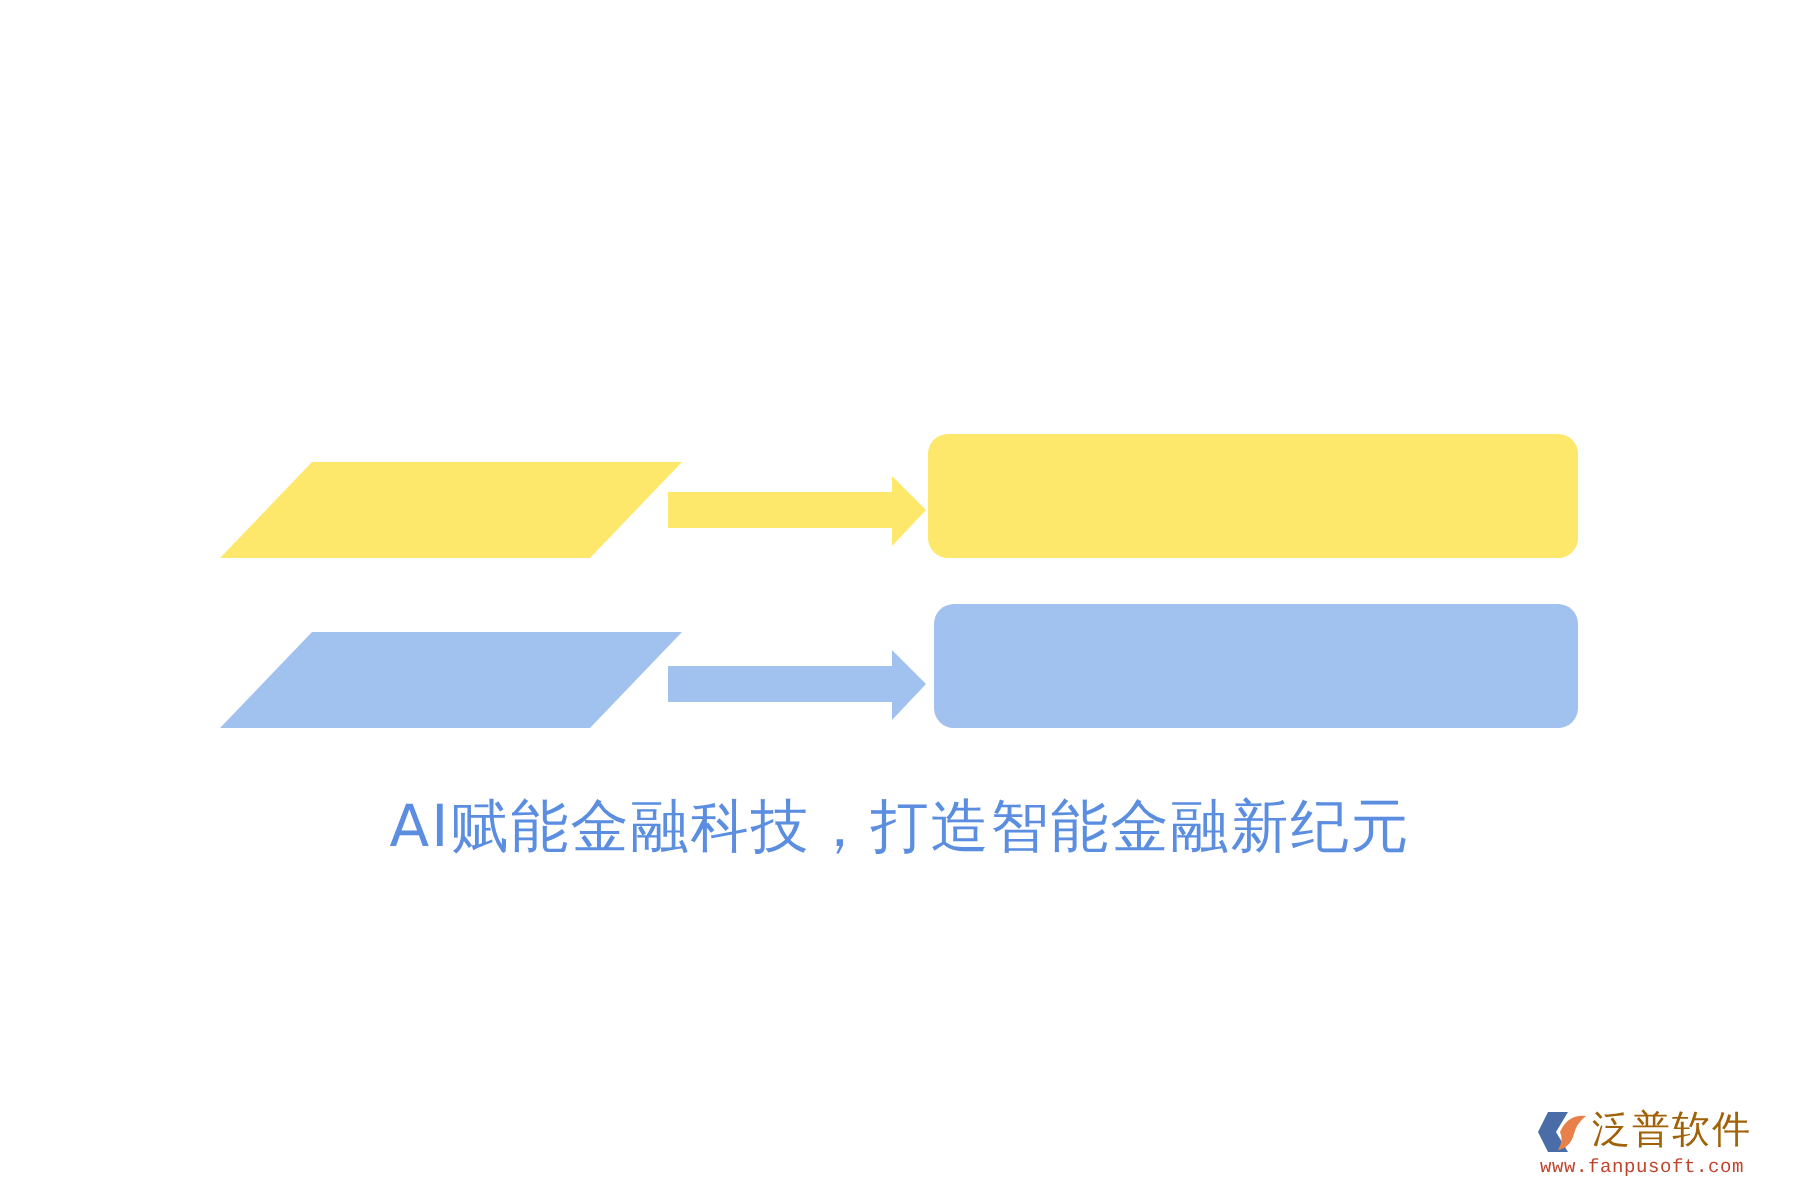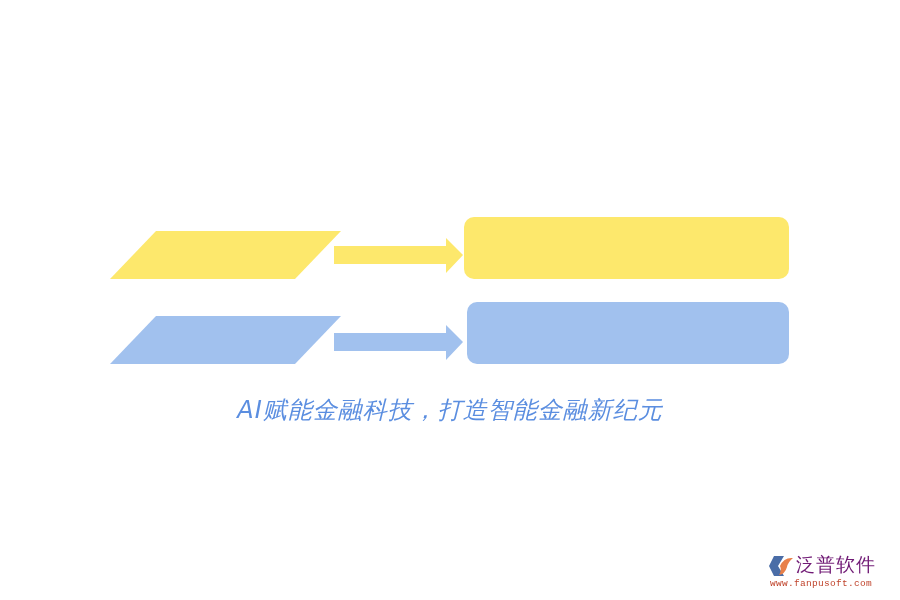--- a/index.html
+++ b/index.html
@@ -6,28 +6,28 @@
     body {
       width: 900px; height: 600px; background: #ffffff; position: relative; overflow: hidden;
       font-family: "DejaVu Sans", sans-serif;
     }
     .canvas { position: absolute; left: 0; top: 0; width: 900px; height: 600px; }
     .box {
       position: absolute; border-radius: 10px;
     }
     .caption {
       position: absolute; left: 0; width: 900px; top: 394px; text-align: center;
-      font-size: 24px; letter-spacing: 1px; font-family: "DejaVu Sans", sans-serif; font-style: italic;
+      font-size: 29px; letter-spacing: 1px; font-family: "DejaVu Sans", sans-serif;
     }
     .logo {
       position: absolute; left: 768px; top: 552px; width: 125px; height: 40px;
     }
     .logo-icon { position: absolute; left: 0; top: 2px; width: 26px; height: 24px; }
     .logo-name {
-      position: absolute; left: 28px; top: 0; font-size: 19px; color: #701a75;
+      position: absolute; left: 28px; top: 0; font-size: 19px; color: #a16207;
       font-family: Liberation Serif, serif; letter-spacing: 1px; white-space: nowrap;
     }
     .logo-url {
       position: absolute; left: 2px; top: 26px; font-size: 9.5px; color: #c0442c;
       font-family: Liberation Mono, monospace; white-space: nowrap; letter-spacing: 0.3px;
     }
   </style>
 </head>
 <body>
 

